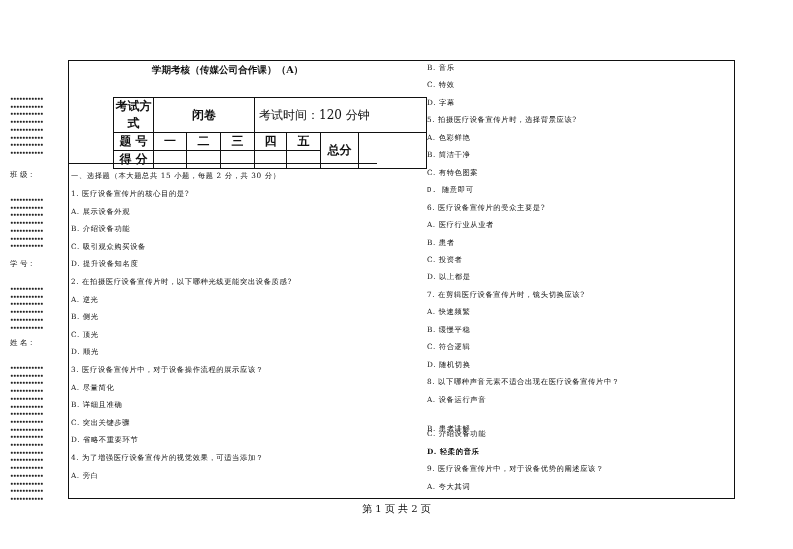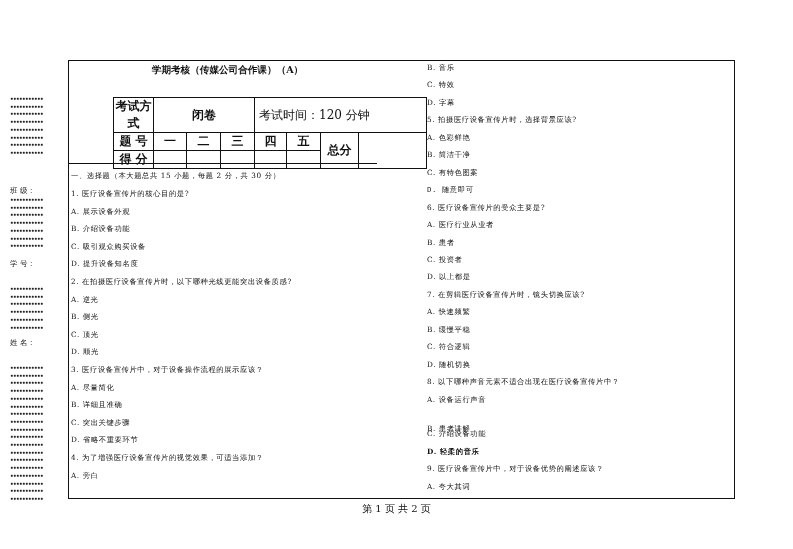--- a/index.html
+++ b/index.html
@@ -24,21 +24,21 @@
 
 <div>
   <div class="dots" id="dots1" style="top:95px;">•••••••••••
 •••••••••••
 •••••••••••
 •••••••••••
 •••••••••••
 •••••••••••
 •••••••••••
 •••••••••••</div>
-  <div class="side-label" style="top:170px;margin-top:16px;">班 级：</div>
+  <div class="side-label" style="top:170px;">班 级：</div>
   <div class="dots" id="dots2" style="top:196px;">•••••••••••
 •••••••••••
 •••••••••••
 •••••••••••
 •••••••••••
 •••••••••••
 •••••••••••</div>
   <div class="side-label" style="top:259px;">学 号：</div>
   <div class="dots" id="dots3" style="top:285px;">•••••••••••
 •••••••••••

